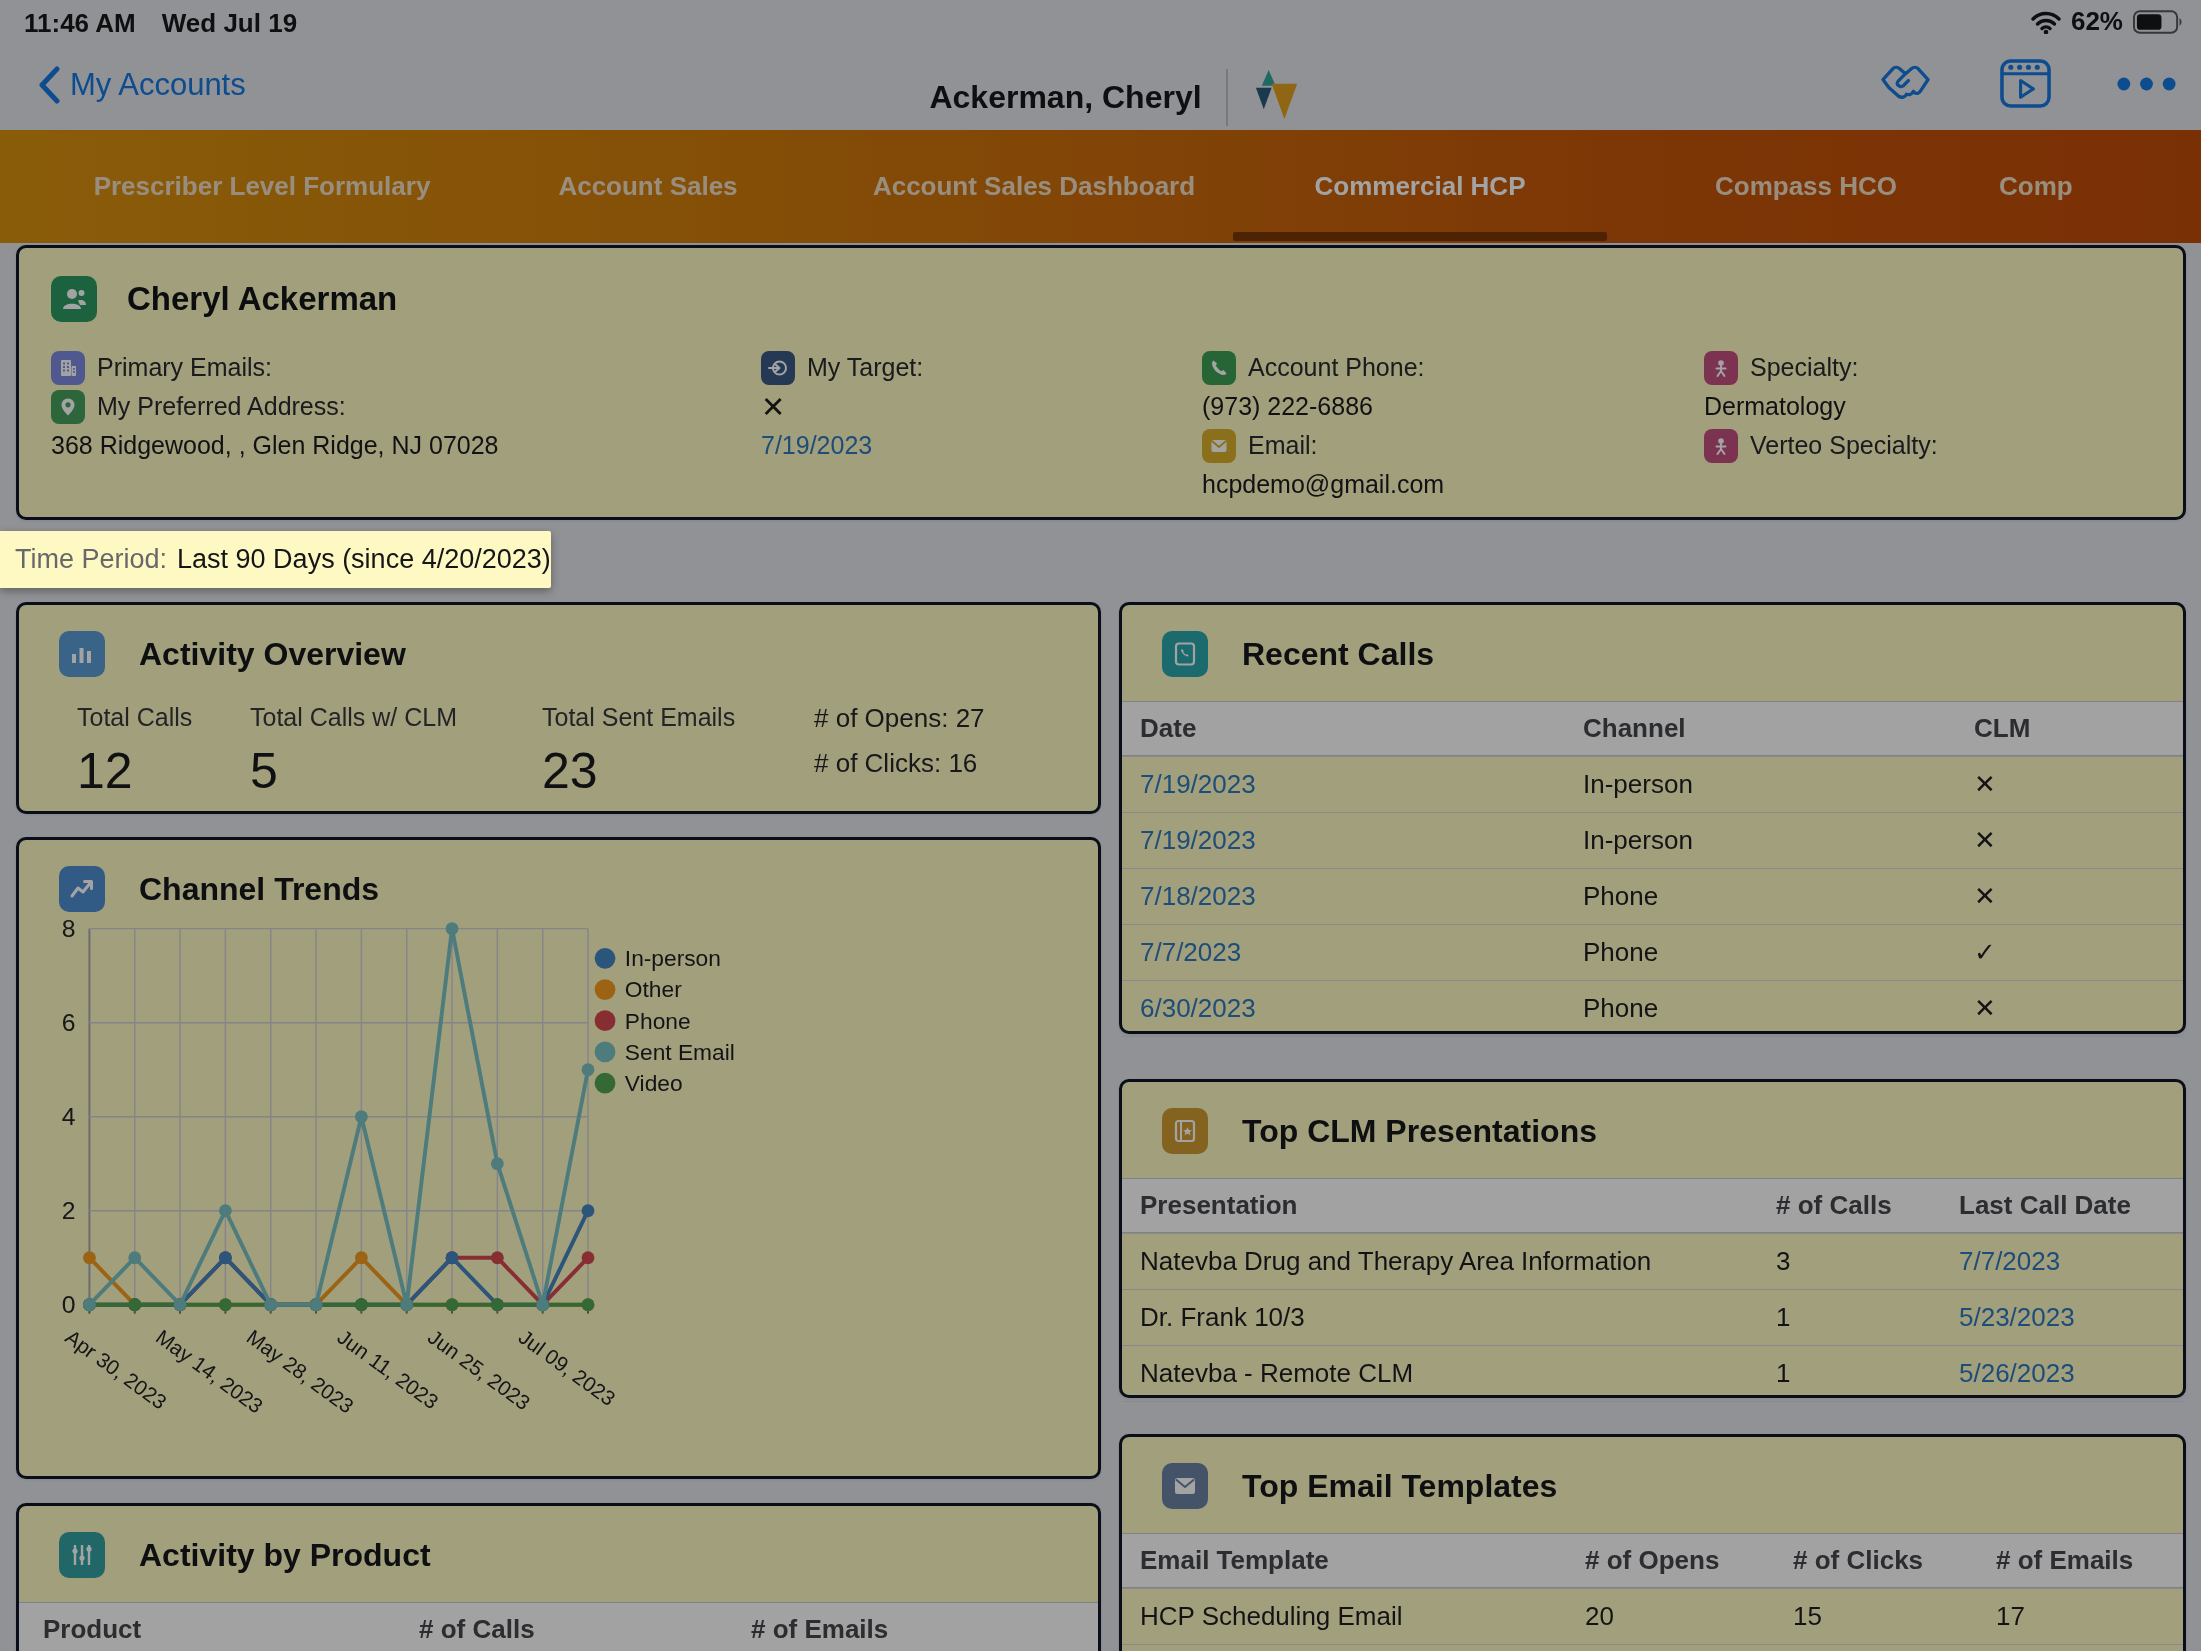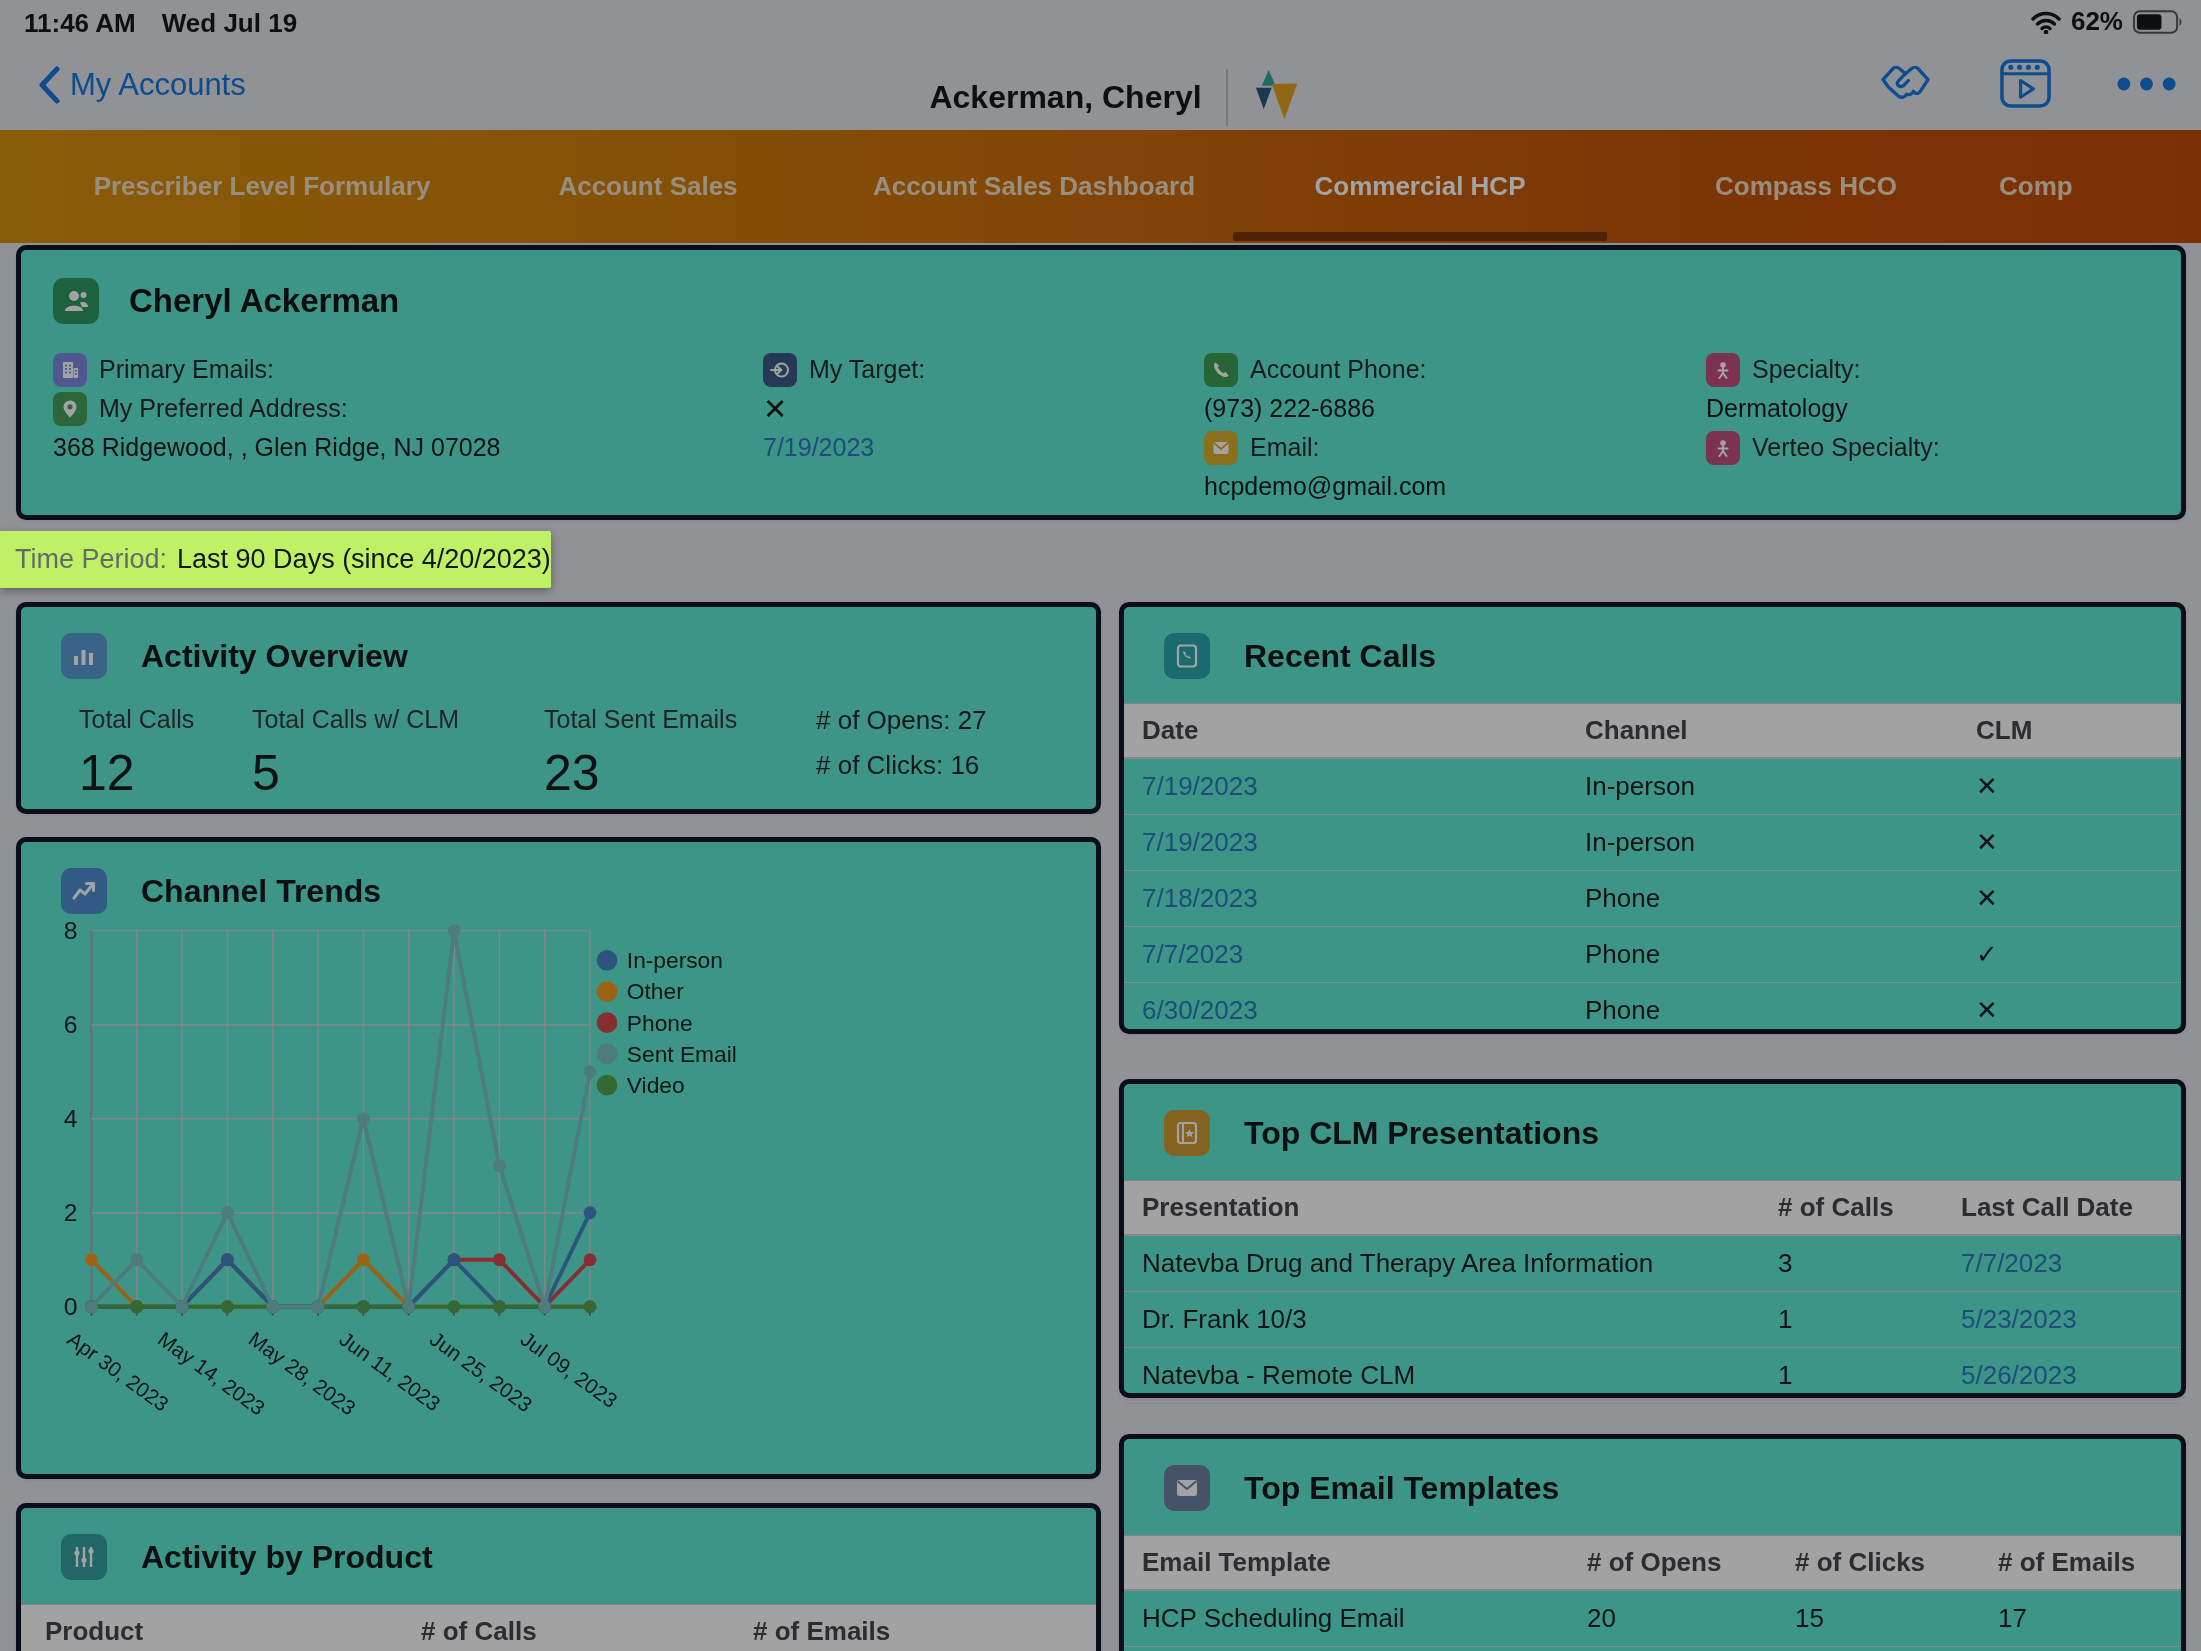--- a/index.html
+++ b/index.html
@@ -23,37 +23,37 @@
   
   .tab-bar{position:absolute;left:0;top:130px;width:2202px;height:113px;
     background:linear-gradient(90deg,#d79110 0%,#cf7a0c 35%,#c4550a 75%,#bf4c08 100%);
     display:flex;align-items:stretch;padding-left:69px;box-sizing:border-box;}
   .tab{width:386px;flex:0 0 auto;display:flex;align-items:center;justify-content:center;text-align:center;
     color:#efdfc6;font-size:26px;line-height:33px;position:relative;cursor:pointer;font-weight:bold;}
   .tab.active{color:#ffffff;}
   .tab.active::after{content:"";position:absolute;left:6px;right:6px;bottom:2px;height:9px;background:#7a3806;border-radius:2px;}
   .tab.partial{width:139px;overflow:hidden;justify-content:flex-start;}
   
-  .card{position:absolute;background:#5eead4;border:5px solid #0f172a;border-radius:10px;
+  .card{position:absolute;background:#fef9c3;border:3px solid #0f172a;border-radius:10px;
     box-shadow:0 1px 3px rgba(0,0,0,0.08);box-sizing:border-box;}
   .card-title-row{display:flex;align-items:center;gap:34px;padding:26px 0 0 40px;}
   .card-title{font-size:32px;font-weight:700;color:#17181a;}
   .sq-icon{width:46px;height:46px;border-radius:10px;display:flex;align-items:center;justify-content:center;flex:0 0 auto;}
   .fic{width:34px;height:34px;border-radius:8px;display:flex;align-items:center;justify-content:center;flex:0 0 auto;}
   
   #account-card{left:16px;top:245px;width:2170px;height:275px;padding:28px 32px;}
   .acct-head{display:flex;align-items:center;gap:30px;}
   .acct-name{font-size:33px;font-weight:700;color:#141517;}
   .acct-grid{display:grid;grid-template-columns:710px 441px 502px 1fr;margin-top:26px;}
   .fline{display:flex;align-items:center;gap:12px;height:39px;font-size:25px;color:#2a2b2e;}
   .fvalue{height:39px;display:flex;align-items:center;font-size:25px;color:#1b1c1e;}
   .fvalue.link{color:#2e79bc;cursor:pointer;}
   .fvalue.xmark{font-size:29px;}
   
-  #time-bar{position:absolute;left:0;top:531px;width:551px;height:57px;background:#bef264;z-index:60;
+  #time-bar{position:absolute;left:0;top:531px;width:551px;height:57px;background:#fef9c3;z-index:60;
     display:flex;align-items:center;padding-left:15px;box-sizing:border-box;font-size:27px;
     box-shadow:0 3px 8px rgba(0,0,0,0.35);border-radius:0 2px 2px 0;}
   #time-bar .tp-label{color:#66686c;margin-right:10px;}
   #time-bar .tp-value{color:#141517;}
   
   #activity-card{left:16px;top:602px;width:1085px;height:212px;}
   .stats-row{display:grid;grid-template-columns:173px 292px 272px 1fr;padding:26px 0 0 58px;}
   .stat-label{font-size:25px;color:#38393c;}
   .stat-value{font-size:50px;color:#1b1c1e;margin-top:10px;}
   .oc-line{font-size:26px;color:#26272a;margin-bottom:14px;}

